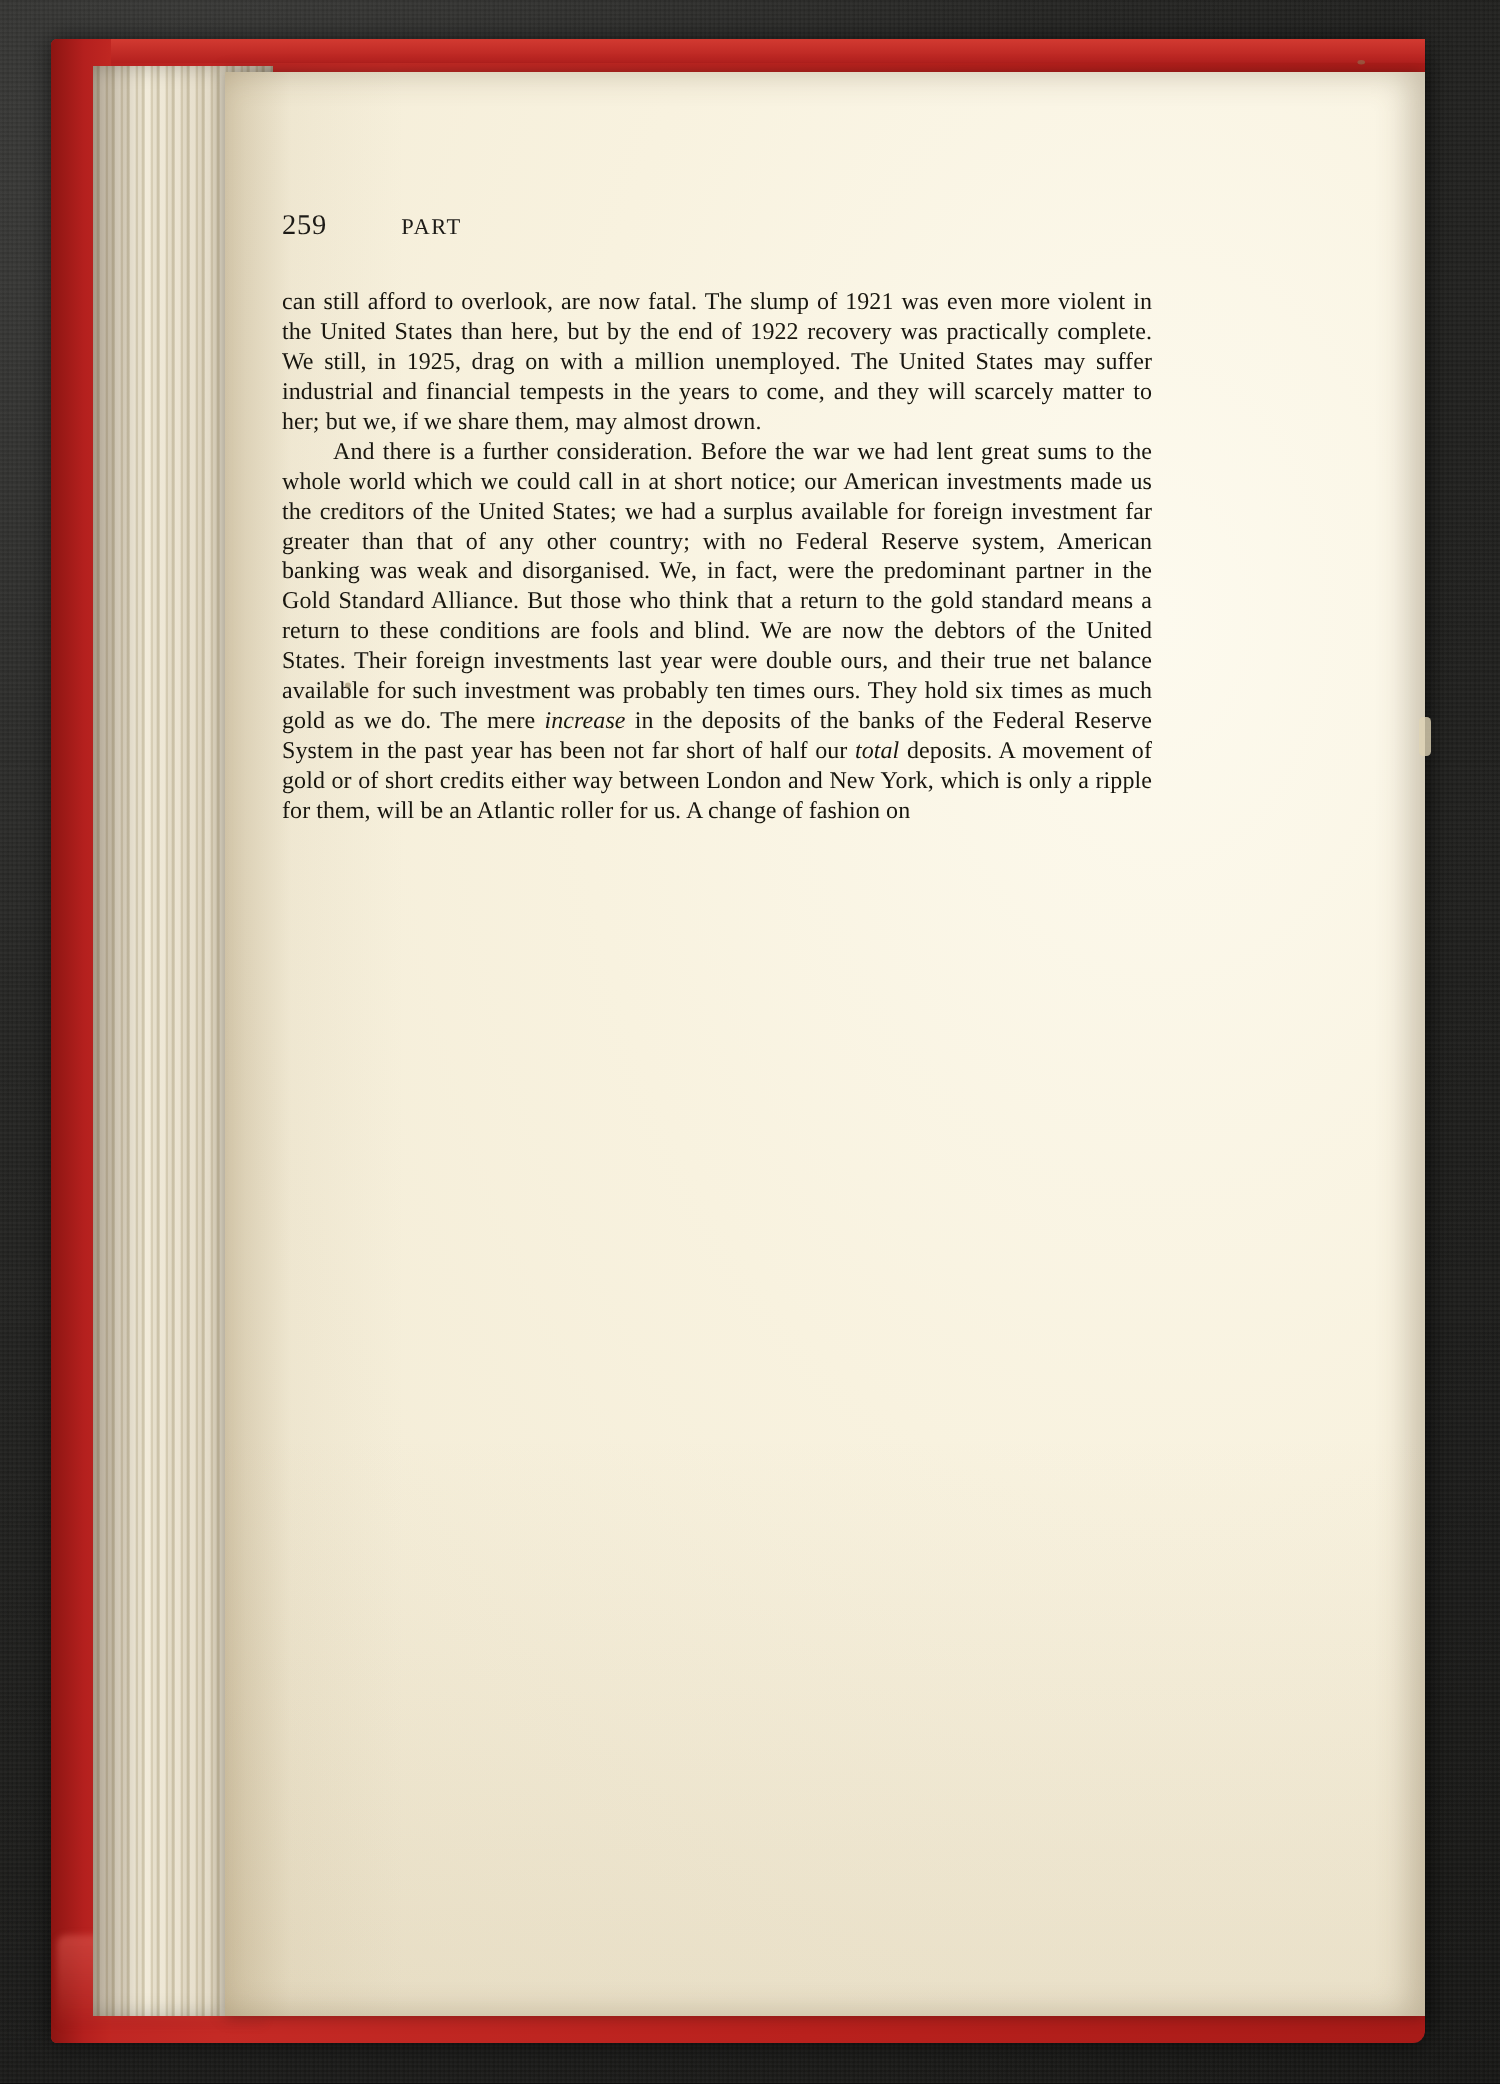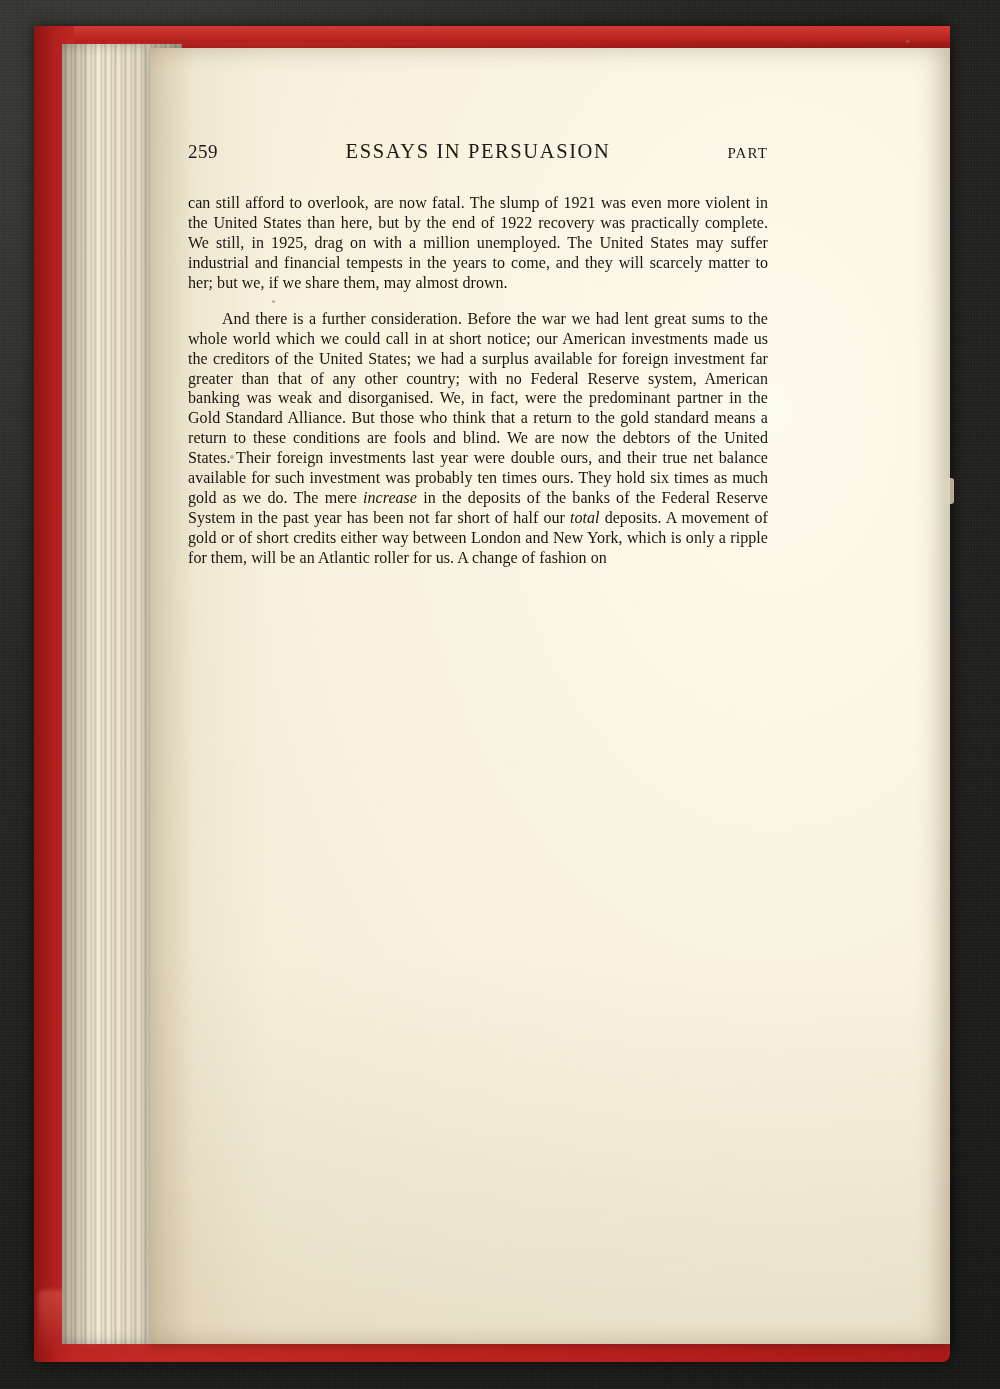--- a/index.html
+++ b/index.html
@@ -165,21 +165,21 @@
     color: #18160f;
     font-size: 16px;
     line-height: 1.247;
     text-align: justify;
     text-justify: inter-word;
     -webkit-hyphens: none;
     hyphens: none;
     letter-spacing: .05px;
     font-family: Liberation Serif, serif;
   }
-  p.body + p.body { margin-top: 16px; }
+  p.body + p.body { margin-top: 0; }
   p.indent { text-indent: 34px; }
 
   
   .type-area { text-rendering: optimizeLegibility; }
 
   .it { font-style: italic; }
 
   .speck {
     position: absolute;
     background: #8a7a58;
@@ -201,21 +201,20 @@
   <div class="page-block-shadow"></div>
 
   <div class="leaf">
     <div class="leaf-notch"></div>
   </div>
 
   <div class="type-area">
 
     <div class="running-head">
       <div class="folio">259</div>
-      <div class="head-title">ESSAYS IN PERSUASION</div>
       <div class="head-part">PART</div>
     </div>
 
     <p class="body" id="p1"><span>can still afford to overlook, are now fatal.  The slump of 1921 was even more violent in the United States than here, but by the end of 1922 recovery was practically complete.  We still, in 1925, drag on with a million unemployed.  The United States may suffer industrial and financial tempests in the years to come, and they will scarcely matter to her; but we, if we share them, may almost drown.</span></p>
     <p class="body indent" id="p2"><span>And there is a further consideration.  Before the war we had lent great sums to the whole world which we could call in at short notice; our American investments made us the creditors of the United States; we had a surplus available for foreign investment far greater than that of any other country; with no Federal Reserve system, American banking was weak and disorganised.  We, in fact, were the predominant partner in the Gold Standard Alliance.  But those who think that a return to the gold standard means a return to these conditions are fools and blind.  We are now the debtors of the United States.  Their foreign investments last year were double ours, and their true net balance available for such investment was probably ten times ours.  They hold six times as much gold as we do.  The mere </span><span class="it">increase</span><span> in the deposits of the banks of the Federal Reserve System in the past year has been not far short of half our </span><span class="it">total</span><span> deposits.  A movement of gold or of short credits either way between London and New York, which is only a ripple for them, will be an Atlantic roller for us.  A change of fashion on</span></p>
 
   </div>
 
   <div class="speck" style="left:230px; top:455px; width:4px; height:4px;"></div>
   <div class="speck" style="left:272px; top:300px; width:3px; height:3px;"></div>

